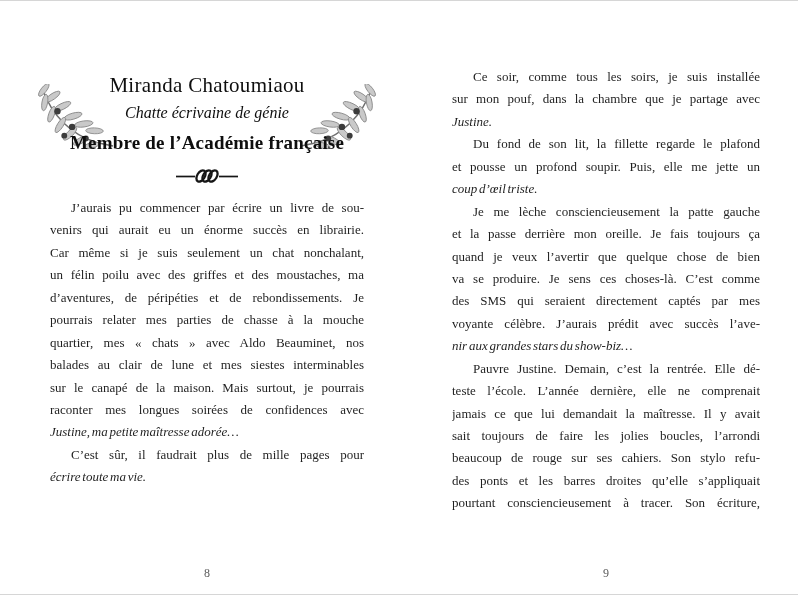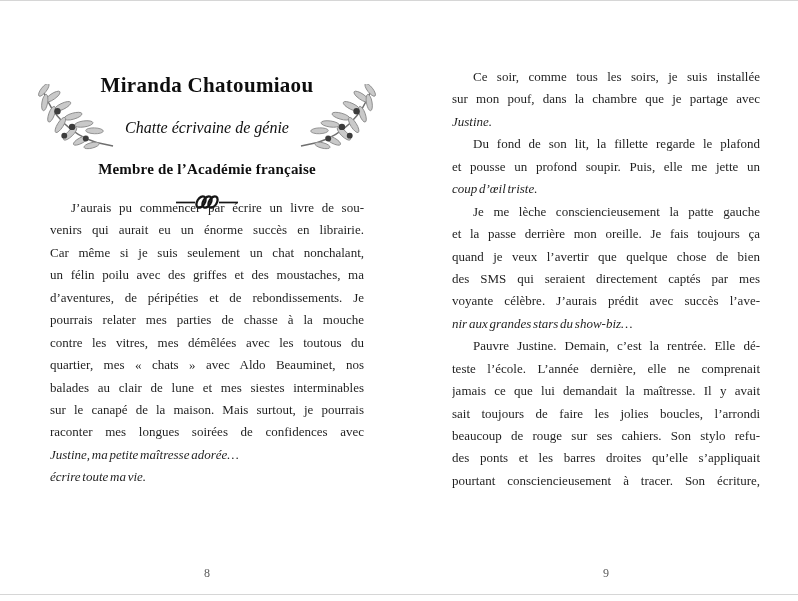--- a/index.html
+++ b/index.html
@@ -10,23 +10,23 @@
   html,body{margin:0;padding:0;background:var(--page-bg);}
   body{width:798px;height:601px;position:relative;overflow:hidden;
        font-family:"Liberation Serif","DejaVu Serif",serif;color:var(--text);}
   .spread{position:absolute;inset:0;background:var(--page-bg);}
   .hairline{position:absolute;left:0;right:0;height:1px;background:var(--hairline);}
   .hairline.top{top:0;}
   .hairline.bottom{top:594px;}
 
   
   .header{position:absolute;left:50px;top:74px;width:314px;text-align:center;}
-  .author{font-size:21px;line-height:22px;font-weight:700;color:var(--heading);letter-spacing:.3px;}
-  .role{margin-top:23px;font-size:16px;line-height:18px;font-style:italic;color:var(--heading);}
-  .affiliation{margin-top:24px;font-size:15px;line-height:16px;font-weight:700;color:var(--heading);letter-spacing:.2px;}
+  .author{font-size:21px;line-height:22px;font-weight:400;color:var(--heading);letter-spacing:.3px;}
+  .role{margin-top:8px;font-size:16px;line-height:18px;font-style:italic;color:var(--heading);}
+  .affiliation{margin-top:13px;font-size:19px;line-height:16px;font-weight:700;color:var(--heading);letter-spacing:.2px;}
   .divider-wrap{margin-top:16px;height:18px;}
 
   .ornament{position:absolute;width:78px;height:78px;}
   .ornament.left{left:36px;top:84px;}
   .ornament.right{left:300px;top:84px;transform:scaleX(-1);}
 
   
   .page-body{position:absolute;}
   .page-body.left{left:50px;top:197px;width:314px;}
   .page-body.right{left:452px;top:66px;width:308px;}
@@ -118,43 +118,44 @@
       </div>
     </header>
 
     <div class="page-body left">
         <div class="line indent">J’aurais pu commencer par écrire un livre de sou-</div>
         <div class="line">venirs qui aurait eu un énorme succès en librairie.</div>
         <div class="line">Car même si je suis seulement un chat nonchalant,</div>
         <div class="line">un félin poilu avec des griffes et des moustaches, ma</div>
         <div class="line">d’aventures, de péripéties et de rebondissements. Je</div>
         <div class="line">pourrais relater mes parties de chasse à la mouche</div>
-        <div class="line">contre les vitres, mes démêlées avec les toutous du</div>
         <div class="line">quartier, mes « chats » avec Aldo Beauminet, nos</div>
         <div class="line">balades au clair de lune et mes siestes interminables</div>
         <div class="line">sur le canapé de la maison. Mais surtout, je pourrais</div>
         <div class="line">raconter mes longues soirées de confidences avec</div>
         <div class="line end">Justine, ma petite maîtresse adorée…</div>
+        <div class="line indent">C’est sûr, il faudrait plus de mille pages pour</div>
         <div class="line end">écrire toute ma vie.</div>
       </div>
 
     <div class="pagenum left">8</div>
   </section>
 
   <section>
     <div class="page-body right">
         <div class="line indent">Ce soir, comme tous les soirs, je suis installée</div>
         <div class="line">sur mon pouf, dans la chambre que je partage avec</div>
         <div class="line end">Justine.</div>
         <div class="line indent">Du fond de son lit, la fillette regarde le plafond</div>
         <div class="line">et pousse un profond soupir. Puis, elle me jette un</div>
         <div class="line end">coup d’œil triste.</div>
         <div class="line indent">Je me lèche consciencieusement la patte gauche</div>
         <div class="line">et la passe derrière mon oreille. Je fais toujours ça</div>
         <div class="line">quand je veux l’avertir que quelque chose de bien</div>
+        <div class="line">va se produire. Je sens ces choses-là. C’est comme</div>
         <div class="line">des SMS qui seraient directement captés par mes</div>
         <div class="line">voyante célèbre. J’aurais prédit avec succès l’ave-</div>
         <div class="line end">nir aux grandes stars du show-biz…</div>
         <div class="line indent">Pauvre Justine. Demain, c’est la rentrée. Elle dé-</div>
         <div class="line">teste l’école. L’année dernière, elle ne comprenait</div>
         <div class="line">jamais ce que lui demandait la maîtresse. Il y avait</div>
         <div class="line">sait toujours de faire les jolies boucles, l’arrondi</div>
         <div class="line">beaucoup de rouge sur ses cahiers. Son stylo refu-</div>
         <div class="line">des ponts et les barres droites qu’elle s’appliquait</div>
         <div class="line">pourtant consciencieusement à tracer. Son écriture,</div>

